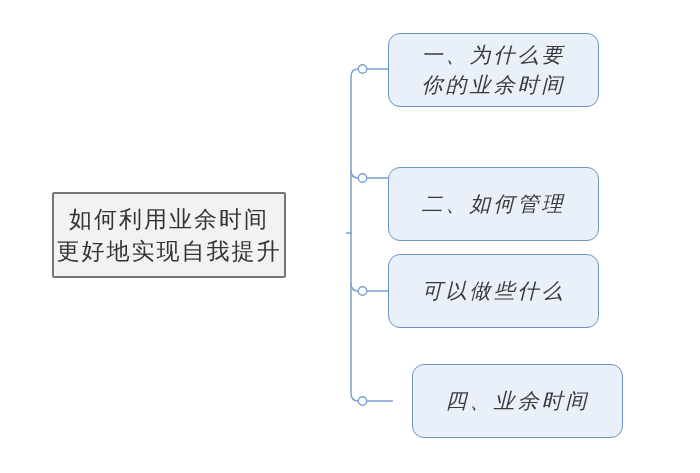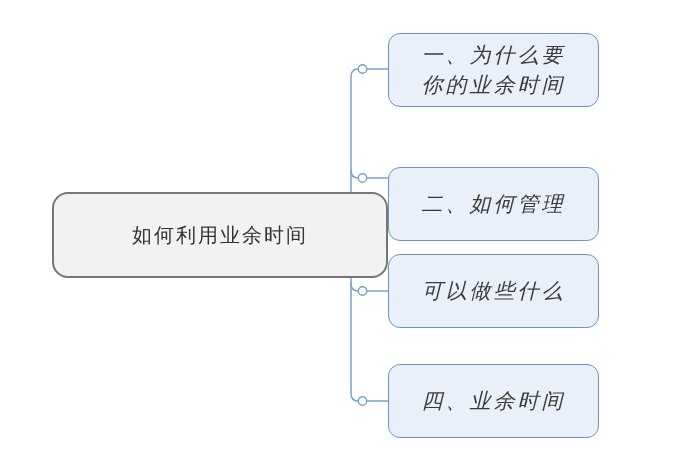--- a/index.html
+++ b/index.html
@@ -33,47 +33,47 @@
     text-align: center;
     z-index: 1;
   }
   .node .line {
     display: block;
     white-space: nowrap;
   }
   .root-node {
     left: 52px;
     top: 192px;
-    width: 336px;
+    width: 234px;
     height: 86px;
     background: #f2f2f2;
     border: 2px solid #767676;
-    border-radius: 16px;
-    font-size: 20px;
+    border-radius: 2px;
+    font-size: 23px;
     line-height: 32px;
     letter-spacing: 2px;
     color: #333333;
   }
   .branch-node {
     left: 388px;
     width: 211px;
     height: 74px;
     background: #eaf0f9;
     border: 1.5px solid #6b94c3;
     border-radius: 12px;
     font-size: 21px;
     line-height: 30px;
     letter-spacing: 3px;
     color: #3a3a3a;
     font-style: italic;
   }
   .branch-pos-1 { top: 33px; }
   .branch-pos-2 { top: 141px; margin-top: 26px; }
   .branch-pos-3 { top: 254px; }
-  .branch-pos-4 { top: 364px; }
+  .branch-pos-4 { top: 364px; margin-left: 24px; }
 </style>
 </head>
 <body>
 
 <div class="canvas">
 
   <svg class="connector-svg" viewBox="0 0 700 473" xmlns="http://www.w3.org/2000/svg">
 
     <path d="M 346 233 L 352 233" stroke="#7aa2d0" stroke-width="1.5" fill="none"></path>
 
@@ -88,20 +88,21 @@
     <path d="M 366.5 401 L 393 401" stroke="#7aa2d0" stroke-width="1.5" fill="none"></path>
 
     <circle cx="362.5" cy="69" r="4.2" fill="#ffffff" stroke="#7aa2d0" stroke-width="1.4"></circle>
     <circle cx="362.5" cy="178" r="4.2" fill="#ffffff" stroke="#7aa2d0" stroke-width="1.4"></circle>
     <circle cx="362.5" cy="291" r="4.2" fill="#ffffff" stroke="#7aa2d0" stroke-width="1.4"></circle>
     <circle cx="362.5" cy="401" r="4.2" fill="#ffffff" stroke="#7aa2d0" stroke-width="1.4"></circle>
   </svg>
 
   <div class="node root-node">
     <span class="line">如何利用业余时间</span>
+    <span class="line">更好地实现自我提升</span>
   </div>
 
   <div class="node branch-node branch-pos-1">
     <span class="line">一、为什么要</span>
     <span class="line">你的业余时间</span>
   </div>
 
   <div class="node branch-node branch-pos-2">
     <span class="line">二、如何管理</span>
   </div>

